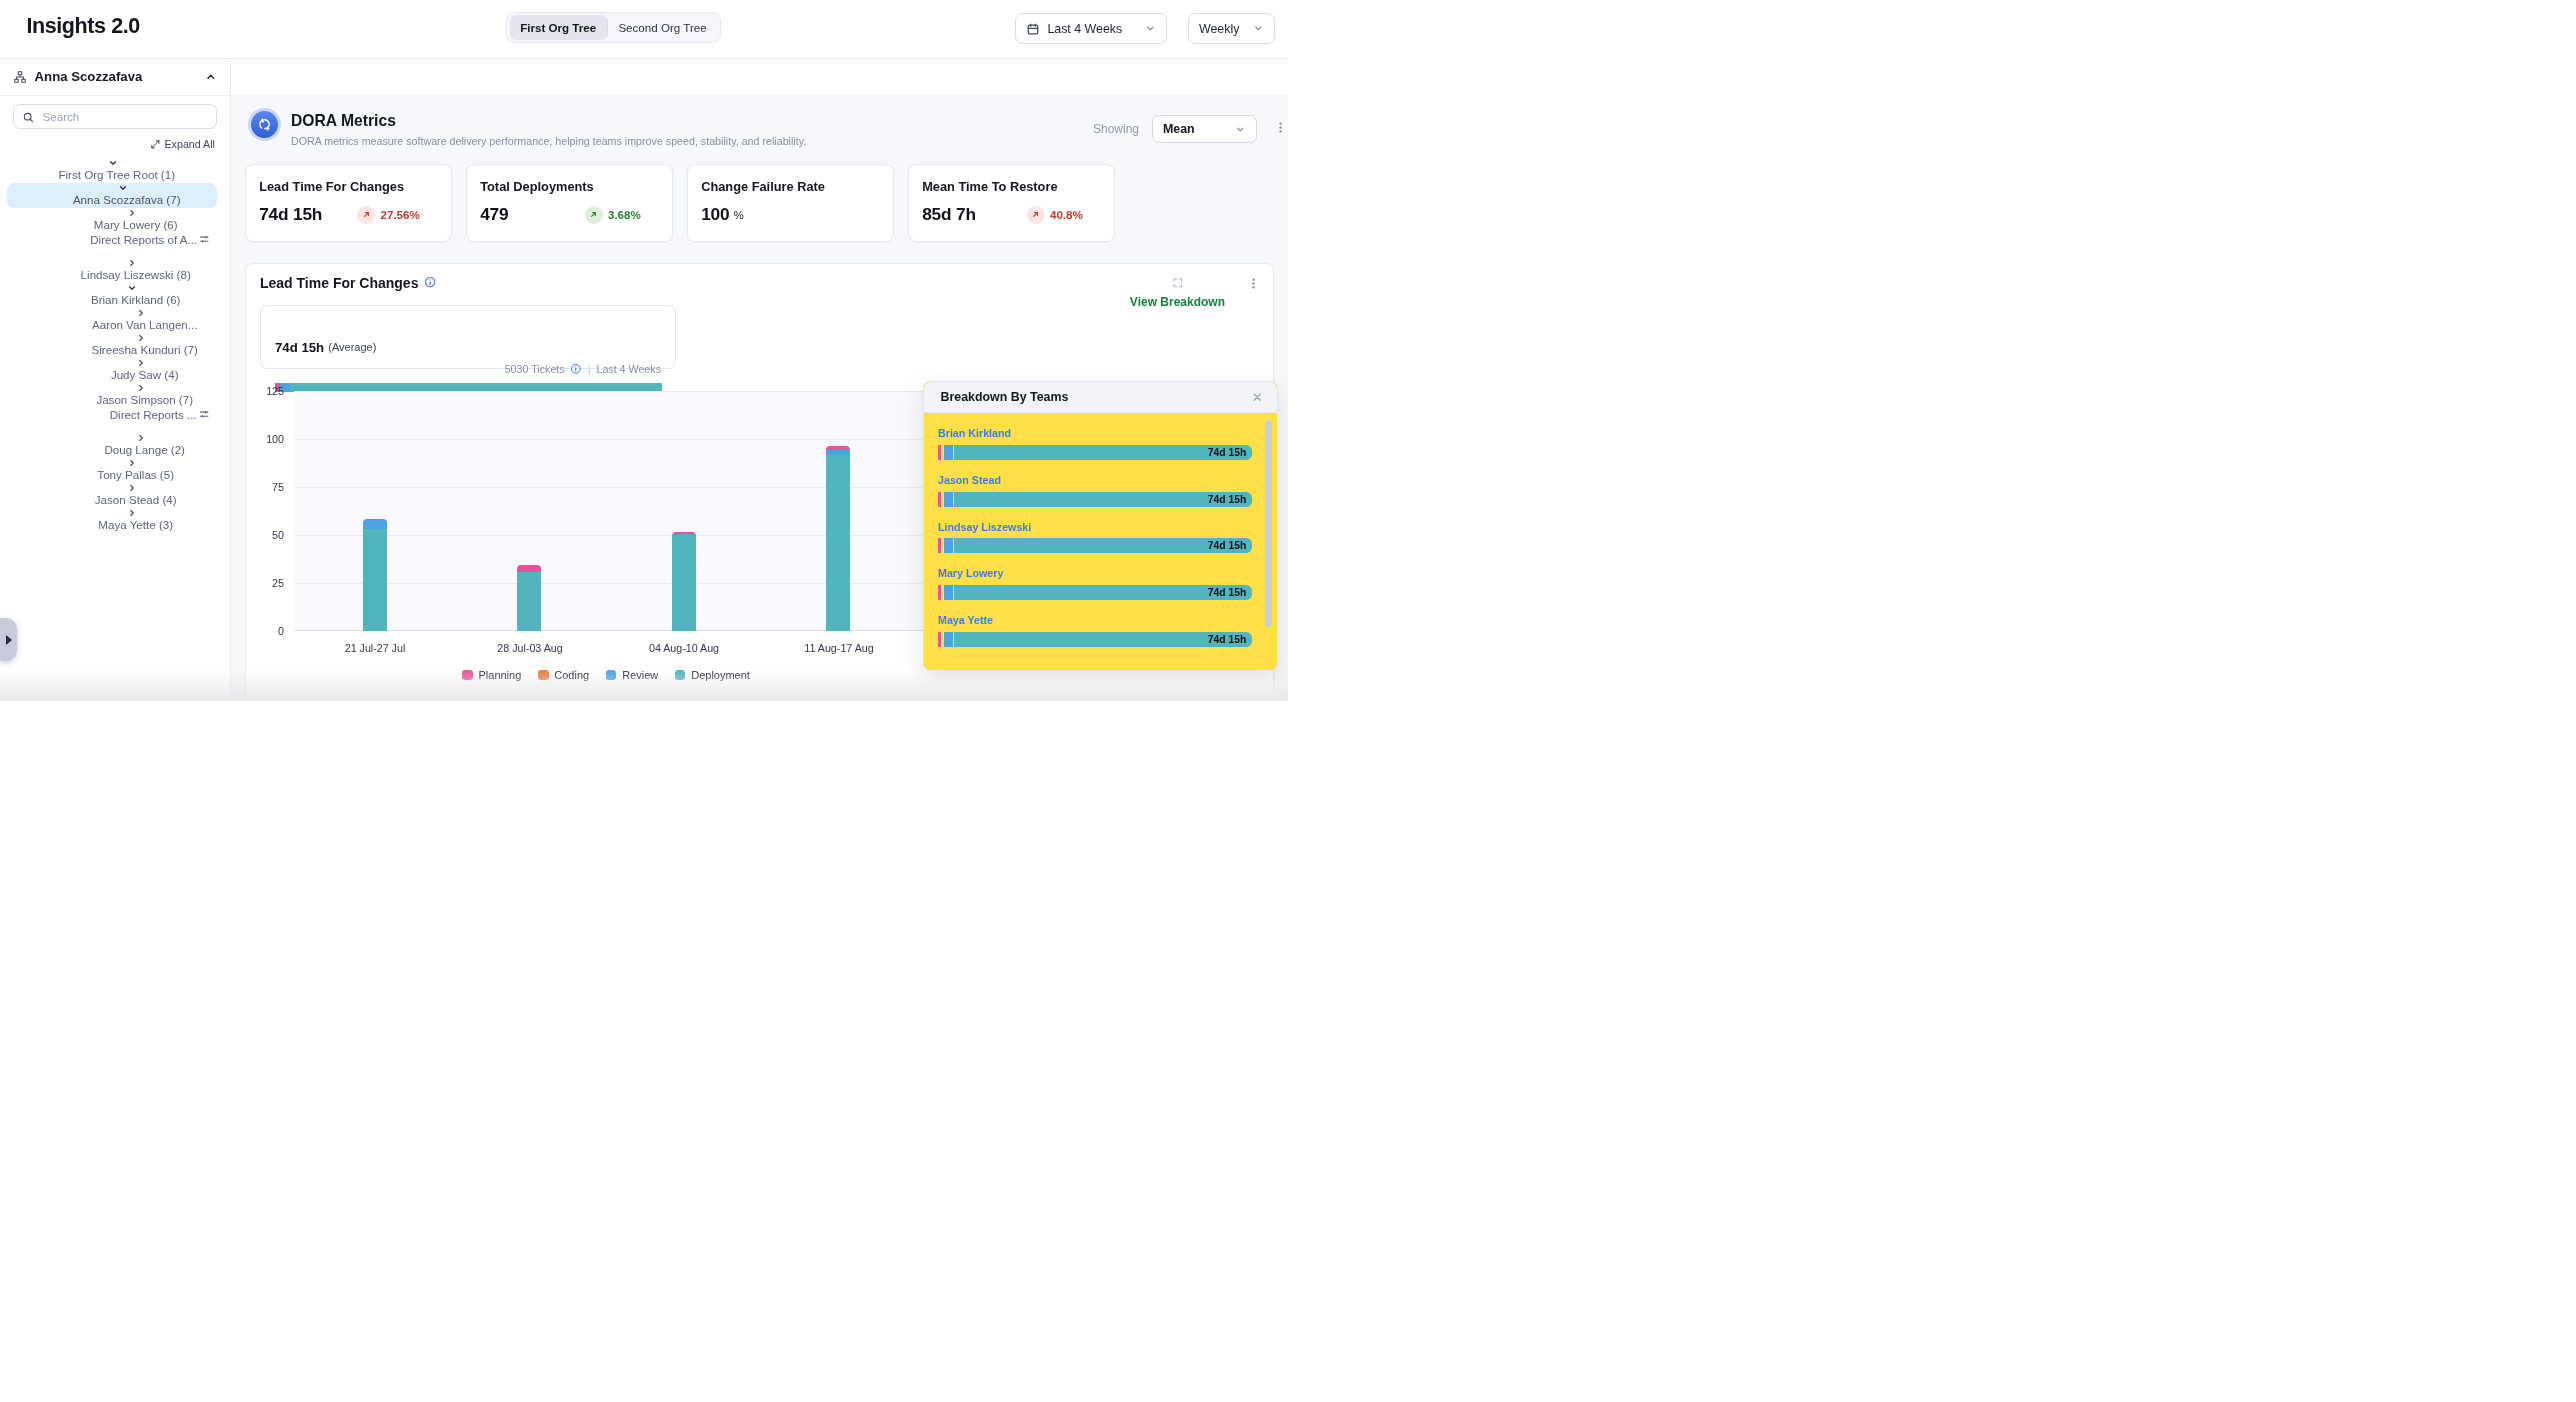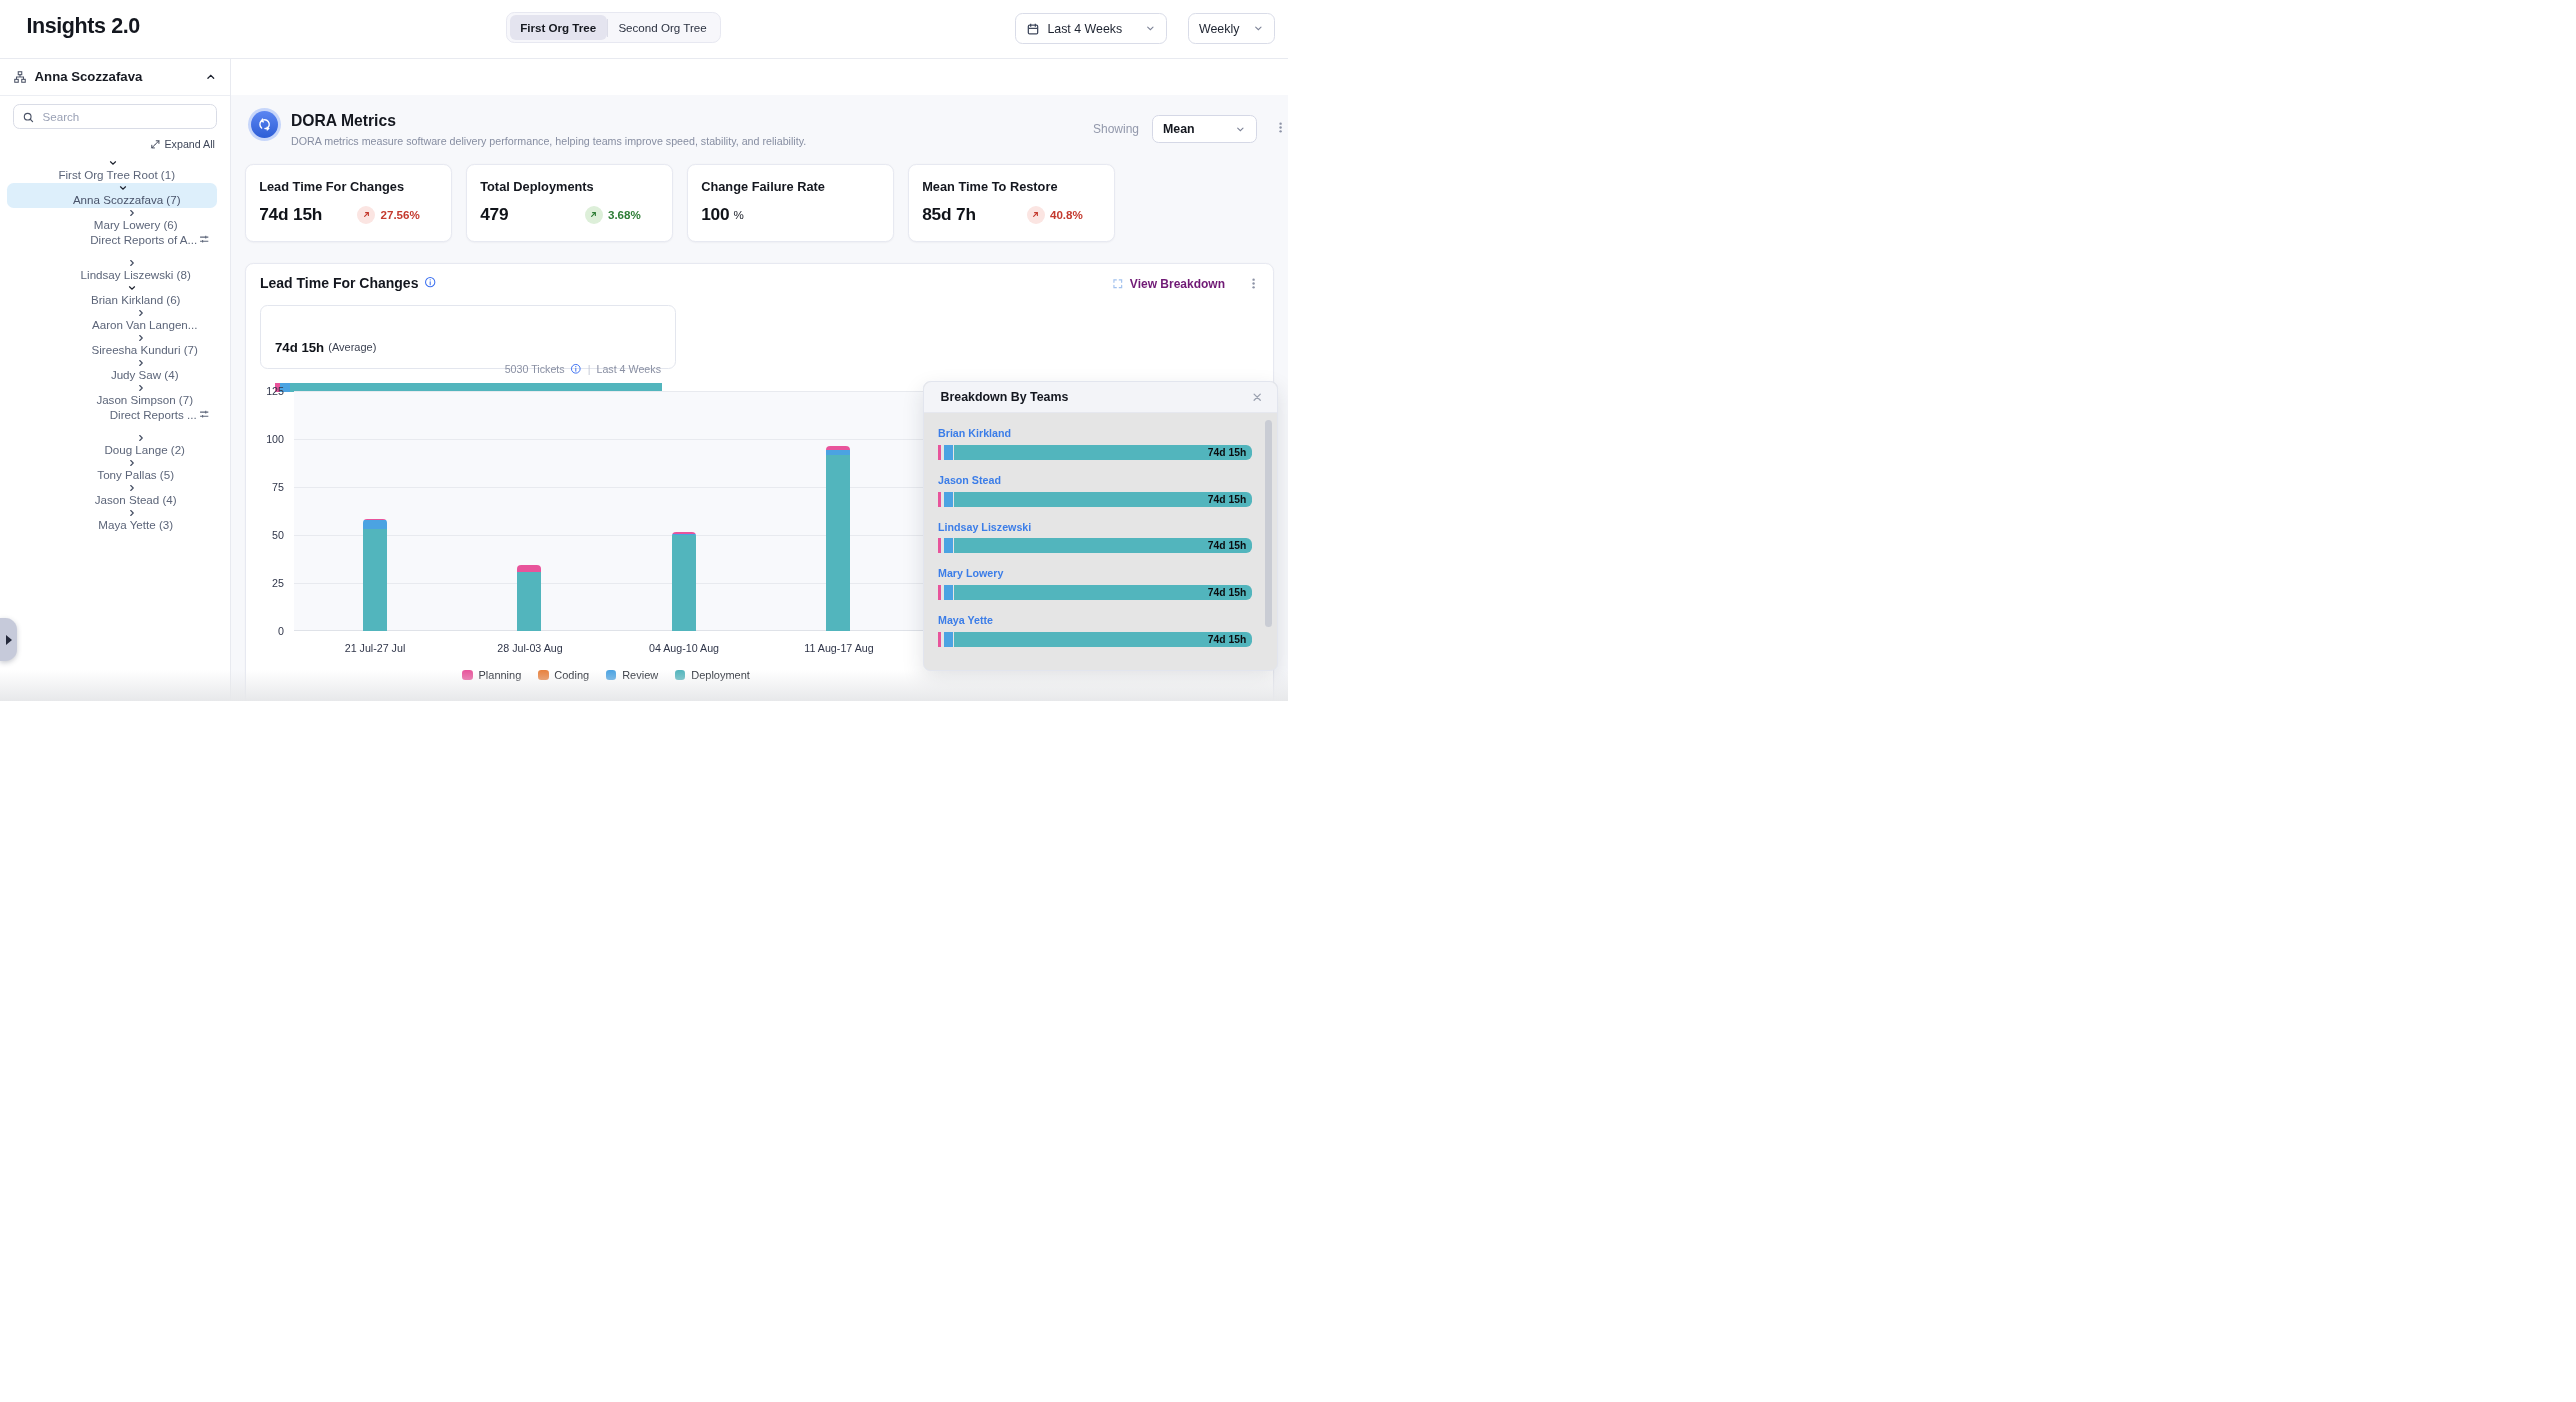--- a/index.html
+++ b/index.html
@@ -62,21 +62,21 @@
   .badge{display:flex;align-items:center;gap:5px;margin-left:auto;margin-right:18px;}
   .badge .circ{width:18px;height:18px;border-radius:50%;display:flex;align-items:center;justify-content:center;}
   .badge.bad .circ{background:#fbe5e2;color:#c43a2e;}
   .badge.good .circ{background:#ddefd9;color:#2e7d36;}
   .badge .pct{font-size:11.6px;font-weight:700;}
   .badge.bad .pct{color:#c43a2e;} .badge.good .pct{color:#2e7d36;}
   
   .scard{position:absolute;left:14px;top:168px;width:1029px;height:496px;background:#fff;border:0.8px solid #e7e9f1;border-radius:8.3px;box-sizing:border-box;box-shadow:0 0.8px 1.7px rgba(16,24,40,.04);}
   .scard-h{position:absolute;left:14px;top:10.7px;display:flex;align-items:center;gap:5.8px;}
   .scard-title{font-size:14px;font-weight:800;color:#14171f;}
-  .view-bd{position:absolute;right:48px;top:13.2px;display:flex;align-items:center;gap:5.8px;color:#701a75;font-weight:700;font-size:12px;cursor:pointer;}
+  .view-bd{position:absolute;right:48px;top:13.2px;display:flex;align-items:center;gap:5.8px;color:#15803d;font-weight:700;font-size:12px;cursor:pointer;flex-direction:column;}
   .kebab-scard{position:absolute;right:13.2px;top:12.4px;}
   .avg-card{position:absolute;left:14px;top:41px;width:416px;height:64px;border:0.8px solid #e3e6ee;border-radius:7.4px;box-sizing:border-box;padding:13.2px 14px 0;}
   .avg-top{display:flex;align-items:center;}
   .avg-val{font-size:13.2px;font-weight:800;color:#101319;}
   .avg-q{font-size:11px;color:#3c4252;margin-left:4.1px;}
   .avg-right{margin-left:auto;display:flex;align-items:center;gap:5.8px;font-size:10.7px;color:#8a90a3;margin-top:44px;}
   .avg-right .pipe{color:#c5c9d6;}
   .avg-bar{display:flex;height:9px;margin-top:8.3px;width:387px;overflow:hidden;}
   .avg-bar span{height:100%;}
   
@@ -84,21 +84,21 @@
   .plot{position:absolute;left:48px;top:127px;width:979px;height:240px;background:#f8f9fc;}
   .gl{position:absolute;left:0;right:0;height:0.8px;background:#e8eaef;}
   .gl.base{background:#dfe2e8;}
   .barcol{position:absolute;bottom:0;width:24px;display:flex;flex-direction:column;justify-content:flex-end;border-radius:4.1px 4.1px 0 0;overflow:hidden;}
   .barcol div{width:100%;}
   .xlab{position:absolute;width:116px;text-align:center;font-size:10.7px;color:#30364a;top:378px;}
   .legend{position:absolute;left:216px;top:405px;display:flex;gap:16.5px;align-items:center;}
   .litem{display:flex;align-items:center;gap:5.8px;font-size:11px;color:#22262f;cursor:pointer;}
   .sw{width:10.7px;height:10.7px;border-radius:3.3px;}
   
-  .panel{position:absolute;left:692px;top:286px;width:355px;height:290px;background:#e5e5e5;border:0.8px solid #e2e5ee;border-radius:7.4px;box-sizing:border-box;box-shadow:0 8.3px 21.5px rgba(31,41,55,.13);z-index:20;}
+  .panel{position:absolute;left:692px;top:286px;width:355px;height:290px;background:#fde047;border:0.8px solid #e2e5ee;border-radius:7.4px;box-sizing:border-box;box-shadow:0 8.3px 21.5px rgba(31,41,55,.13);z-index:20;}
   .panel-h{height:30px;background:#f3f4f8;border-bottom:0.8px solid #e6e8ef;border-radius:7.4px 7.4px 0 0;display:flex;align-items:center;padding:0 13.2px 0 16.5px;}
   .panel-title{font-size:12.4px;font-weight:800;color:#14171f;}
   .panel-x{margin-left:auto;color:#9aa0af;cursor:pointer;}
   .panel-b{padding:14px 25px 0 14px;}
   .prow{margin-bottom:14px;}
   .pname{font-size:10.7px;font-weight:700;color:#3b7de8;cursor:pointer;}
   .pbar{display:flex;align-items:center;height:15px;margin-top:5.8px;}
   .pbar .pk{width:3.3px;height:100%;}
   .pbar .bl{width:9px;height:100%;margin-left:2.5px;}
   .pbar .tl{flex:1;height:100%;margin-left:1.7px;border-radius:0 5.8px 5.8px 0;display:flex;align-items:center;justify-content:flex-end;padding-right:5.8px;box-sizing:border-box;font-size:10.3px;font-weight:800;color:#0b0d10;}

